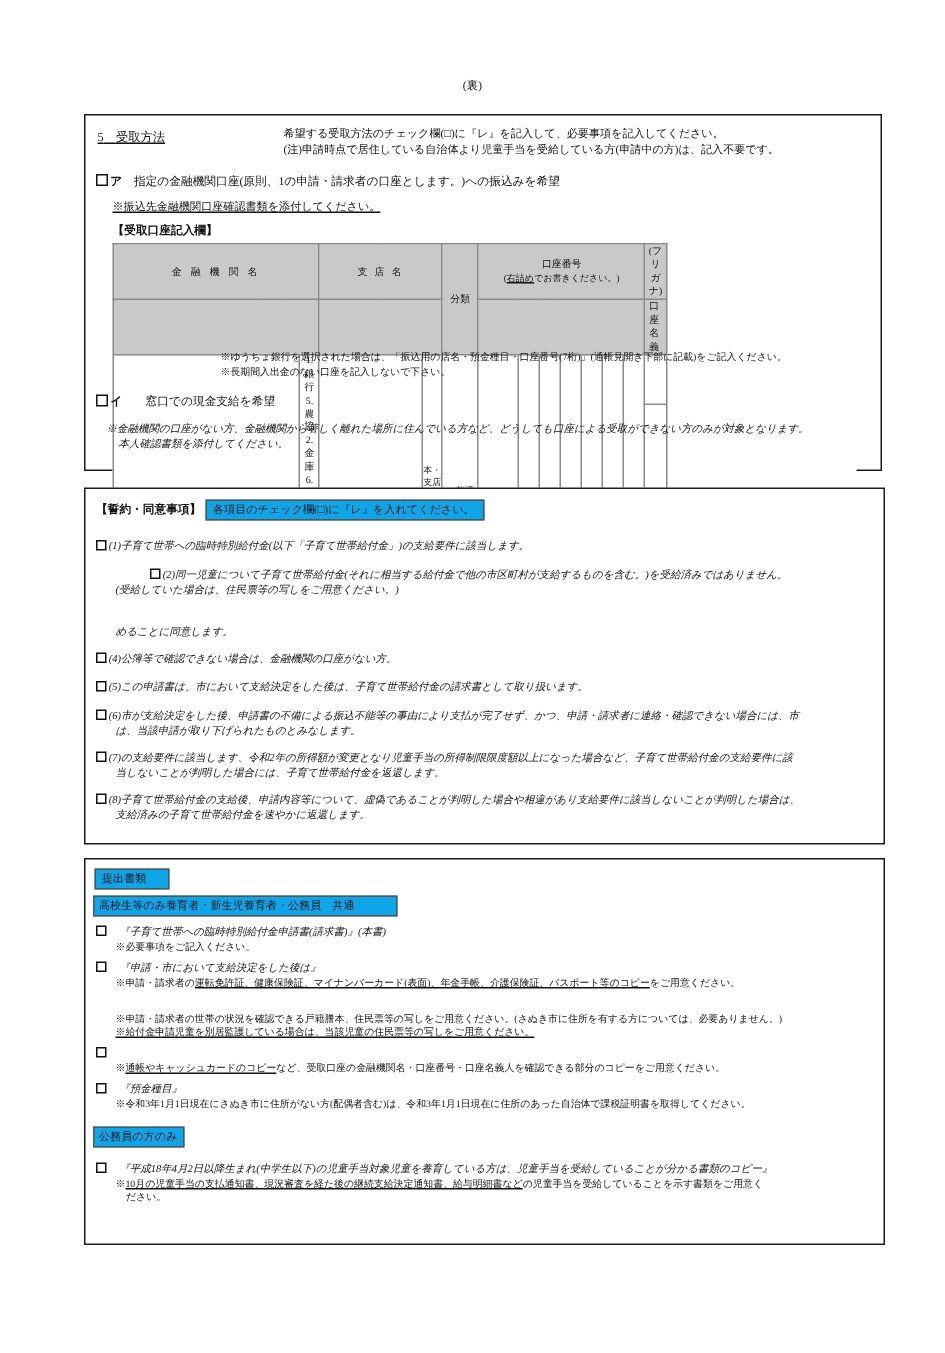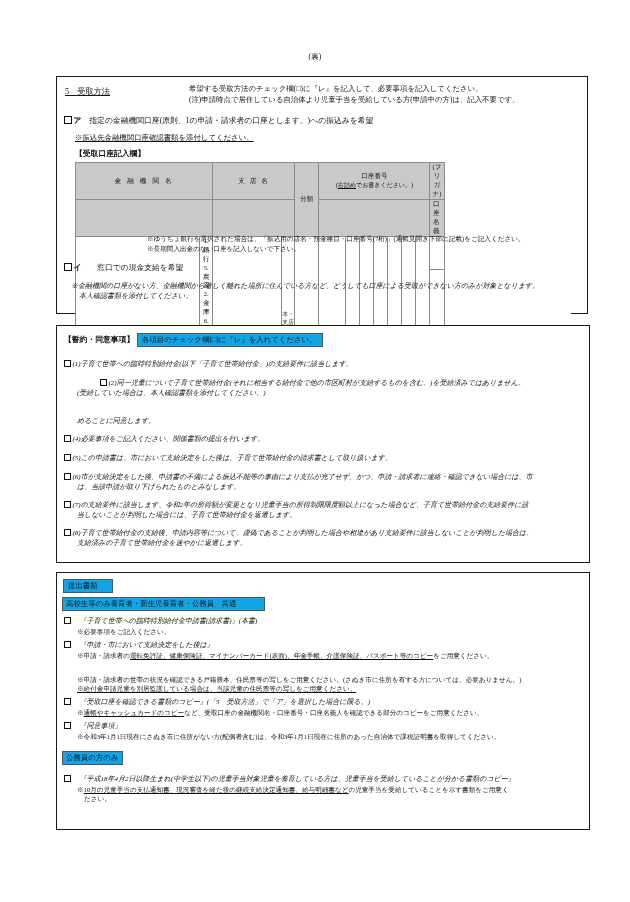--- a/index.html
+++ b/index.html
@@ -237,26 +237,26 @@
       <span class="tagbox">各項目のチェック欄(□)に『レ』を入れてください。</span>
     </div>
 
     <div class="t sz75" style="left:7px; top:34px;">
       <span class="cbox"></span><span>(1)</span><span>子育て世帯への臨時特別給付金(以下「子育て世帯給付金」)の支給要件に該当します。</span>
     </div>
 
     <div class="t sz75" style="left:7px; top:53px;padding-left:36px;">
       <span class="cbox"></span><span>(2)</span><span>同一児童について子育て世帯給付金(それに相当する給付金で他の市区町村が支給するものを含む。)を受給済みではありません。</span>
     </div>
-    <div class="t sz75" style="left:20px; top:63px;">(受給していた場合は、本人確認書類を添付してください。)</div>
+    <div class="t sz75" style="left:20px; top:63px;">(受給していた場合は、住民票等の写しをご用意ください。)</div>
 
     <div class="t sz75" style="left:20px; top:91px;">めることに同意します。</div>
 
     <div class="t sz75" style="left:7px; top:109px;">
-      <span class="cbox"></span><span>(4)</span><span>必要事項をご記入ください、関係書類の提出を行います。</span>
+      <span class="cbox"></span><span>(4)</span><span>公簿等で確認できない場合は、金融機関の口座がない方。</span>
     </div>
 
     <div class="t sz75" style="left:7px; top:128px;">
       <span class="cbox"></span><span>(5)</span><span>この申請書は、市において支給決定をした後は、子育て世帯給付金の請求書として取り扱います。</span>
     </div>
 
     <div class="t sz75" style="left:7px; top:147px;">
       <span class="cbox"></span><span>(6)</span><span>市が支給決定をした後、申請書の不備による振込不能等の事由により支払が完了せず、かつ、申請・請求者に連絡・確認できない場合には、市</span>
     </div>
     <div class="t sz75" style="left:20px; top:157px;">は、当該申請が取り下げられたものとみなします。</div>
@@ -289,26 +289,26 @@
 
     <div class="t sz75" style="left:7px; top:68px;">
       <span class="cbox"></span>　<span>『申請・市において支給決定をした後は』</span>
     </div>
     <div class="t sz7" style="left:20px; top:79px;">※申請・請求者の<span class="ul">運転免許証、健康保険証、マイナンバーカード(表面)、年金手帳、介護保険証、パスポート等のコピー</span>をご用意ください。</div>
 
     <div class="t sz7" style="left:20px; top:103px;">※申請・請求者の世帯の状況を確認できる戸籍謄本、住民票等の写しをご用意ください。(さぬき市に住所を有する方については、必要ありません。)</div>
     <div class="t sz7 ul" style="left:20px; top:112px;">※給付金申請児童を別居監護している場合は、当該児童の住民票等の写しをご用意ください。</div>
 
     <div class="t sz75" style="left:7px; top:125px;">
-      <span class="cbox"></span>　<span>『受取口座を確認できる書類のコピー』(「5　受取方法」で「ア」を選択した場合に限る。)</span>
+      <span class="cbox"></span>　
     </div>
     <div class="t sz7" style="left:20px; top:136px;">※<span class="ul">通帳やキャッシュカードのコピー</span>など、受取口座の金融機関名・口座番号・口座名義人を確認できる部分のコピーをご用意ください。</div>
 
     <div class="t sz75" style="left:7px; top:149px;">
-      <span class="cbox"></span>　<span>『同意事項』</span>
+      <span class="cbox"></span>　<span>『預金種目』</span>
     </div>
     <div class="t sz7" style="left:20px; top:160px;">※令和3年1月1日現在にさぬき市に住所がない方(配偶者含む)は、令和3年1月1日現在に住所のあった自治体で課税証明書を取得してください。</div>
 
     <div class="t sz8" style="left:5px; top:178px;text-decoration:underline;">
       <span class="tagbox" style="padding:1px 4px 1.5px 3px;">公務員の方のみ</span>
     </div>
 
     <div class="t sz75" style="left:7px; top:202px;">
       <span class="cbox"></span>　<span>『平成18年4月2日以降生まれ(中学生以下)の児童手当対象児童を養育している方は、児童手当を受給していることが分かる書類のコピー』</span>
     </div>

